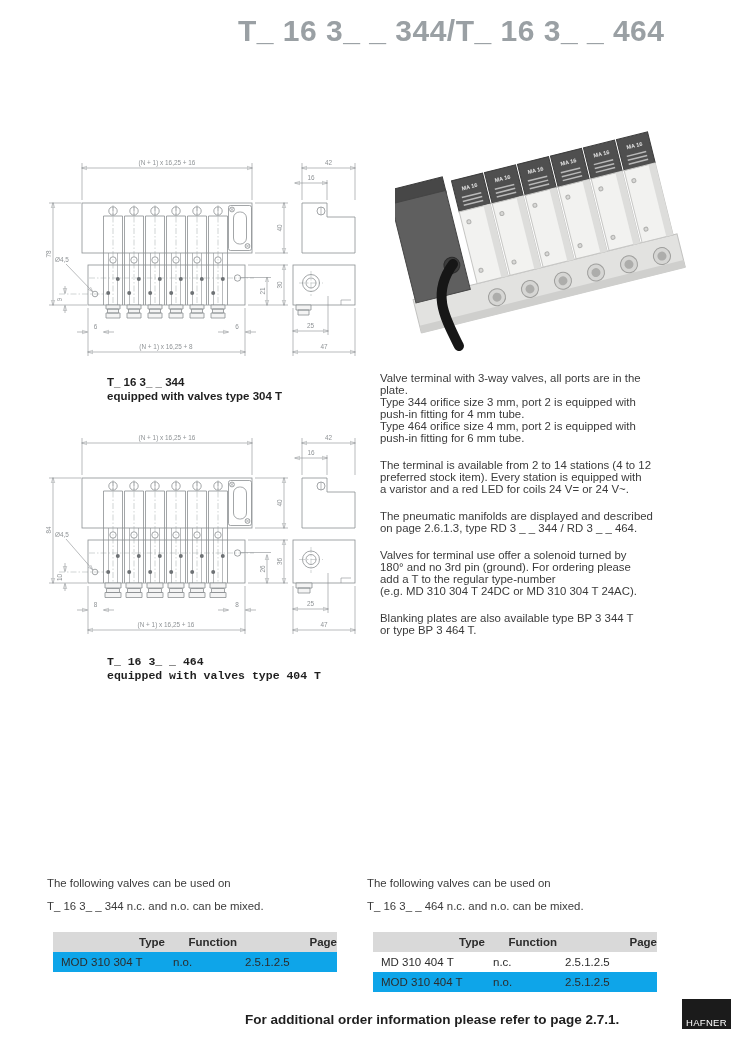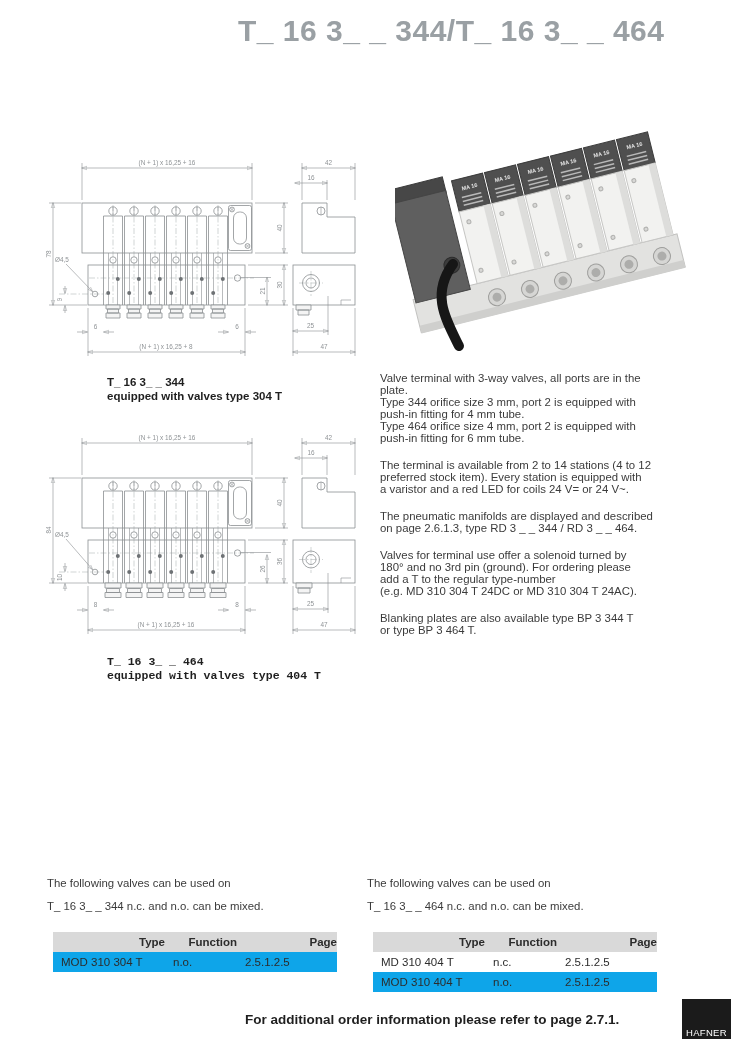--- a/index.html
+++ b/index.html
@@ -16,21 +16,21 @@
   .intro{font-size:11.4px;line-height:23px;color:#3b3b3b;white-space:pre-line;}
   #intro1{left:47px;top:872px;width:312px;}
   #intro2{left:367px;top:872px;width:312px;}
   table.vt{border-collapse:collapse;font-size:11.5px;color:#2c2c2c;table-layout:fixed;}
   #t1{left:53px;top:932px;width:284px;}
   #t2{left:373px;top:932px;width:284px;}
   .vt th{background:#d9d9d9;font-weight:bold;text-align:right;padding:4px 0 4px 8px;}
   .vt td{padding:4px 0 4px 8px;}
   .vt tr.alt td{background:#0ea5e9;}
   #footer{left:245px;top:1012px;font-size:13.5px;font-weight:bold;color:#1f1f1f;white-space:nowrap;}
-  #brand{left:682px;top:999px;width:49px;height:40px;background:#1b1b1b;color:#ffffff;
+  #brand{left:682px;top:999px;width:49px;height:30px;background:#1b1b1b;color:#ffffff;
          display:flex;align-items:flex-end;justify-content:center;font-size:9.5px;
          letter-spacing:.3px;padding-bottom:1px;box-sizing:border-box;}
   svg.dwg{position:absolute;overflow:visible;}
   svg.dwg line,svg.dwg path,svg.dwg rect,svg.dwg circle{stroke:#8b8f92;stroke-width:.8;fill:none;}
   svg.dwg .dim{stroke-width:.6;}
   svg.dwg .dash{stroke-dasharray:6 2 1.5 2;stroke-width:.5;stroke:#a3a8ab;}
   svg.dwg .fit{fill:#f4f4f4;}
   svg.dwg .dot{fill:#6e7275;stroke:none;}
   svg.dwg text{stroke:none;fill:#8f9396;font-size:6.4px;font-family:"Liberation Sans",sans-serif;}
   svg.ph{position:absolute;}

